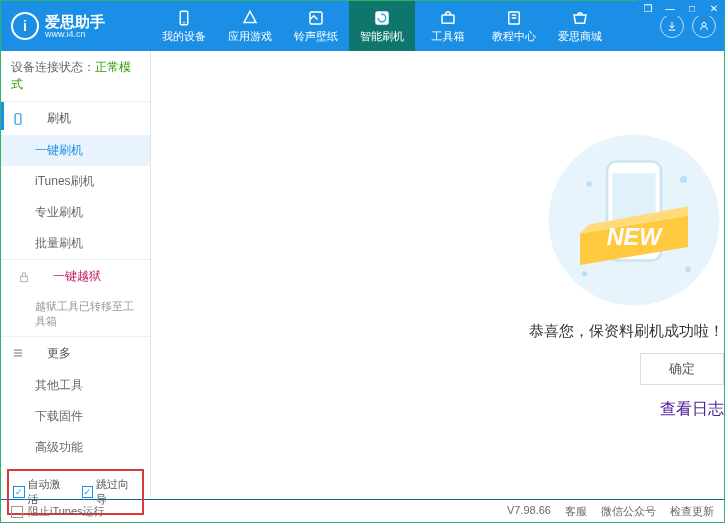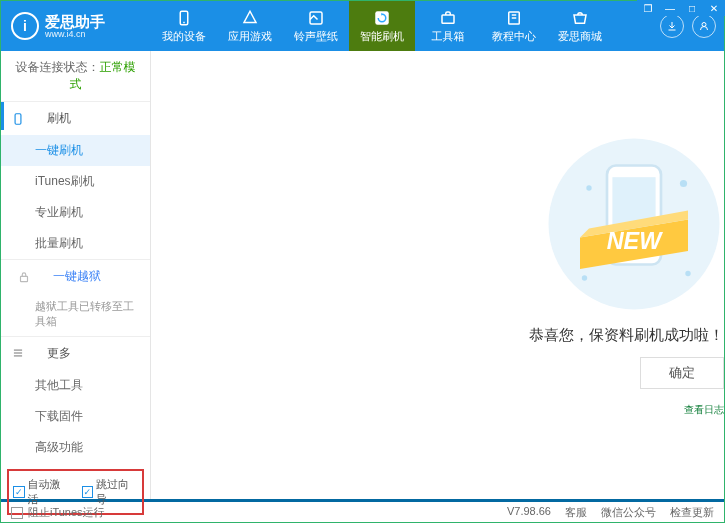--- a/index.html
+++ b/index.html
@@ -4,49 +4,49 @@
 <style>
 * { margin: 0; padding: 0; box-sizing: border-box; font-family: "Microsoft YaHei", sans-serif; }
 body { width: 725px; height: 523px; background: #fff; overflow: hidden; border: 1px solid #2fb36b; }
 .header { height: 50px; background: #1b8fe6; display: flex; align-items: center; color: #fff; }
 .logo-area { display: flex; align-items: center; padding: 0 10px; width: 150px; }
 .logo-icon { width: 28px; height: 28px; border: 2px solid #fff; border-radius: 50%; display: flex; align-items: center; justify-content: center; font-weight: bold; font-size: 14px; margin-right: 6px; }
 .brand-text { font-size: 15px; font-weight: bold; line-height: 1; }
 .brand-url { font-size: 9px; opacity: 0.9; }
 .tabs { display: flex; flex: 1; height: 100%; }
 .tab { width: 66px; display: flex; flex-direction: column; align-items: center; justify-content: center; font-size: 11px; cursor: pointer; }
-.tab.active { background: #4d7c0f; }
+.tab.active { background: #0f766e; }
 .tab-icon { width: 18px; height: 18px; margin-bottom: 2px; }
 .header-right { display: flex; align-items: center; padding: 0 8px; gap: 8px; }
 .win-controls { position: absolute; top: 0; right: 0; display: flex; background: #1b8fe6; }
 .win-btn { width: 22px; height: 16px; display: flex; align-items: center; justify-content: center; color: #fff; font-size: 10px; cursor: pointer; }
 .circle-btn { width: 24px; height: 24px; border: 1.5px solid rgba(255,255,255,0.7); border-radius: 50%; display: flex; align-items: center; justify-content: center; cursor: pointer; }
 .body-area { display: flex; height: 448px; }
 .sidebar { width: 150px; border-right: 1px solid #e5e5e5; display: flex; flex-direction: column; font-size: 12px; }
-.status-line { padding: 8px 10px; color: #666; text-align: center; }
+.status-line { padding: 8px 10px; color: #666; }
 .status-value { color: #2ca000; }
 .side-section { border-top: 1px solid #eee; }
 .side-header { display: flex; align-items: center; padding: 8px 10px; color: #555; gap: 22px; }
 .side-active-bar { position: absolute; width: 3px; height: 28px; background: #1b8fe6; }
 .side-header svg, .side-header .ico { width: 14px; height: 14px; }
 .side-items { }
 .side-item { padding: 7px 10px 7px 34px; color: #666; cursor: pointer; }
 .side-item.active { background: #e8f3fd; color: #1b8fe6; }
 .side-note { padding: 6px 10px 6px 34px; color: #999; font-size: 11px; line-height: 1.4; }
-.side-lock { color: #3b82f6; padding-left: 16px; }
+.side-lock { color: #be185d; padding-left: 16px; }
 .checks { border: 2px solid #d73a3a; margin: 6px; padding: 6px 4px; display: flex; gap: 12px; font-size: 11px; }
 .check-item { display: flex; align-items: center; gap: 3px; color: #555; }
 .check-box { width: 12px; height: 12px; border: 1px solid #1b8fe6; display: flex; align-items: center; justify-content: center; color: #1b8fe6; font-size: 9px; }
 .device { padding: 6px 10px; }
 .main { flex: 1; display: flex; flex-direction: column; align-items: flex-end; justify-content: center; position: relative; }
 .illus { width: 180px; height: 180px; margin-bottom: 12px; position: relative; }
 .msg { font-size: 15px; color: #333; margin-bottom: 12px; }
 .ok-btn { border: 1px solid #ddd; padding: 6px 28px; font-size: 13px; color: #555; background: #fff; cursor: pointer; }
-.log-link { margin-top: 14px; color: #15803d; font-size: 10px; cursor: pointer; }
-.footer { height: 24px; border-top: 3px solid #0369a1; display: flex; align-items: center; font-size: 11px; color: #666; padding: 0 10px; }
+.log-link { margin-top: 14px; color: #4c1d95; font-size: 16px; cursor: pointer; }
+.footer { height: 24px; border-top: 1px solid #0369a1; display: flex; align-items: center; font-size: 11px; color: #666; padding: 0 10px; }
 .footer-left { display: flex; align-items: center; gap: 5px; }
 .footer-right { margin-left: auto; display: flex; gap: 14px; }
 .footer-box { width: 12px; height: 12px; border: 1px solid #999; }
 </style>
 </head>
 <body>
 
 <div class="win-controls">
   <div class="win-btn">❐</div>
   <div class="win-btn">—</div>

